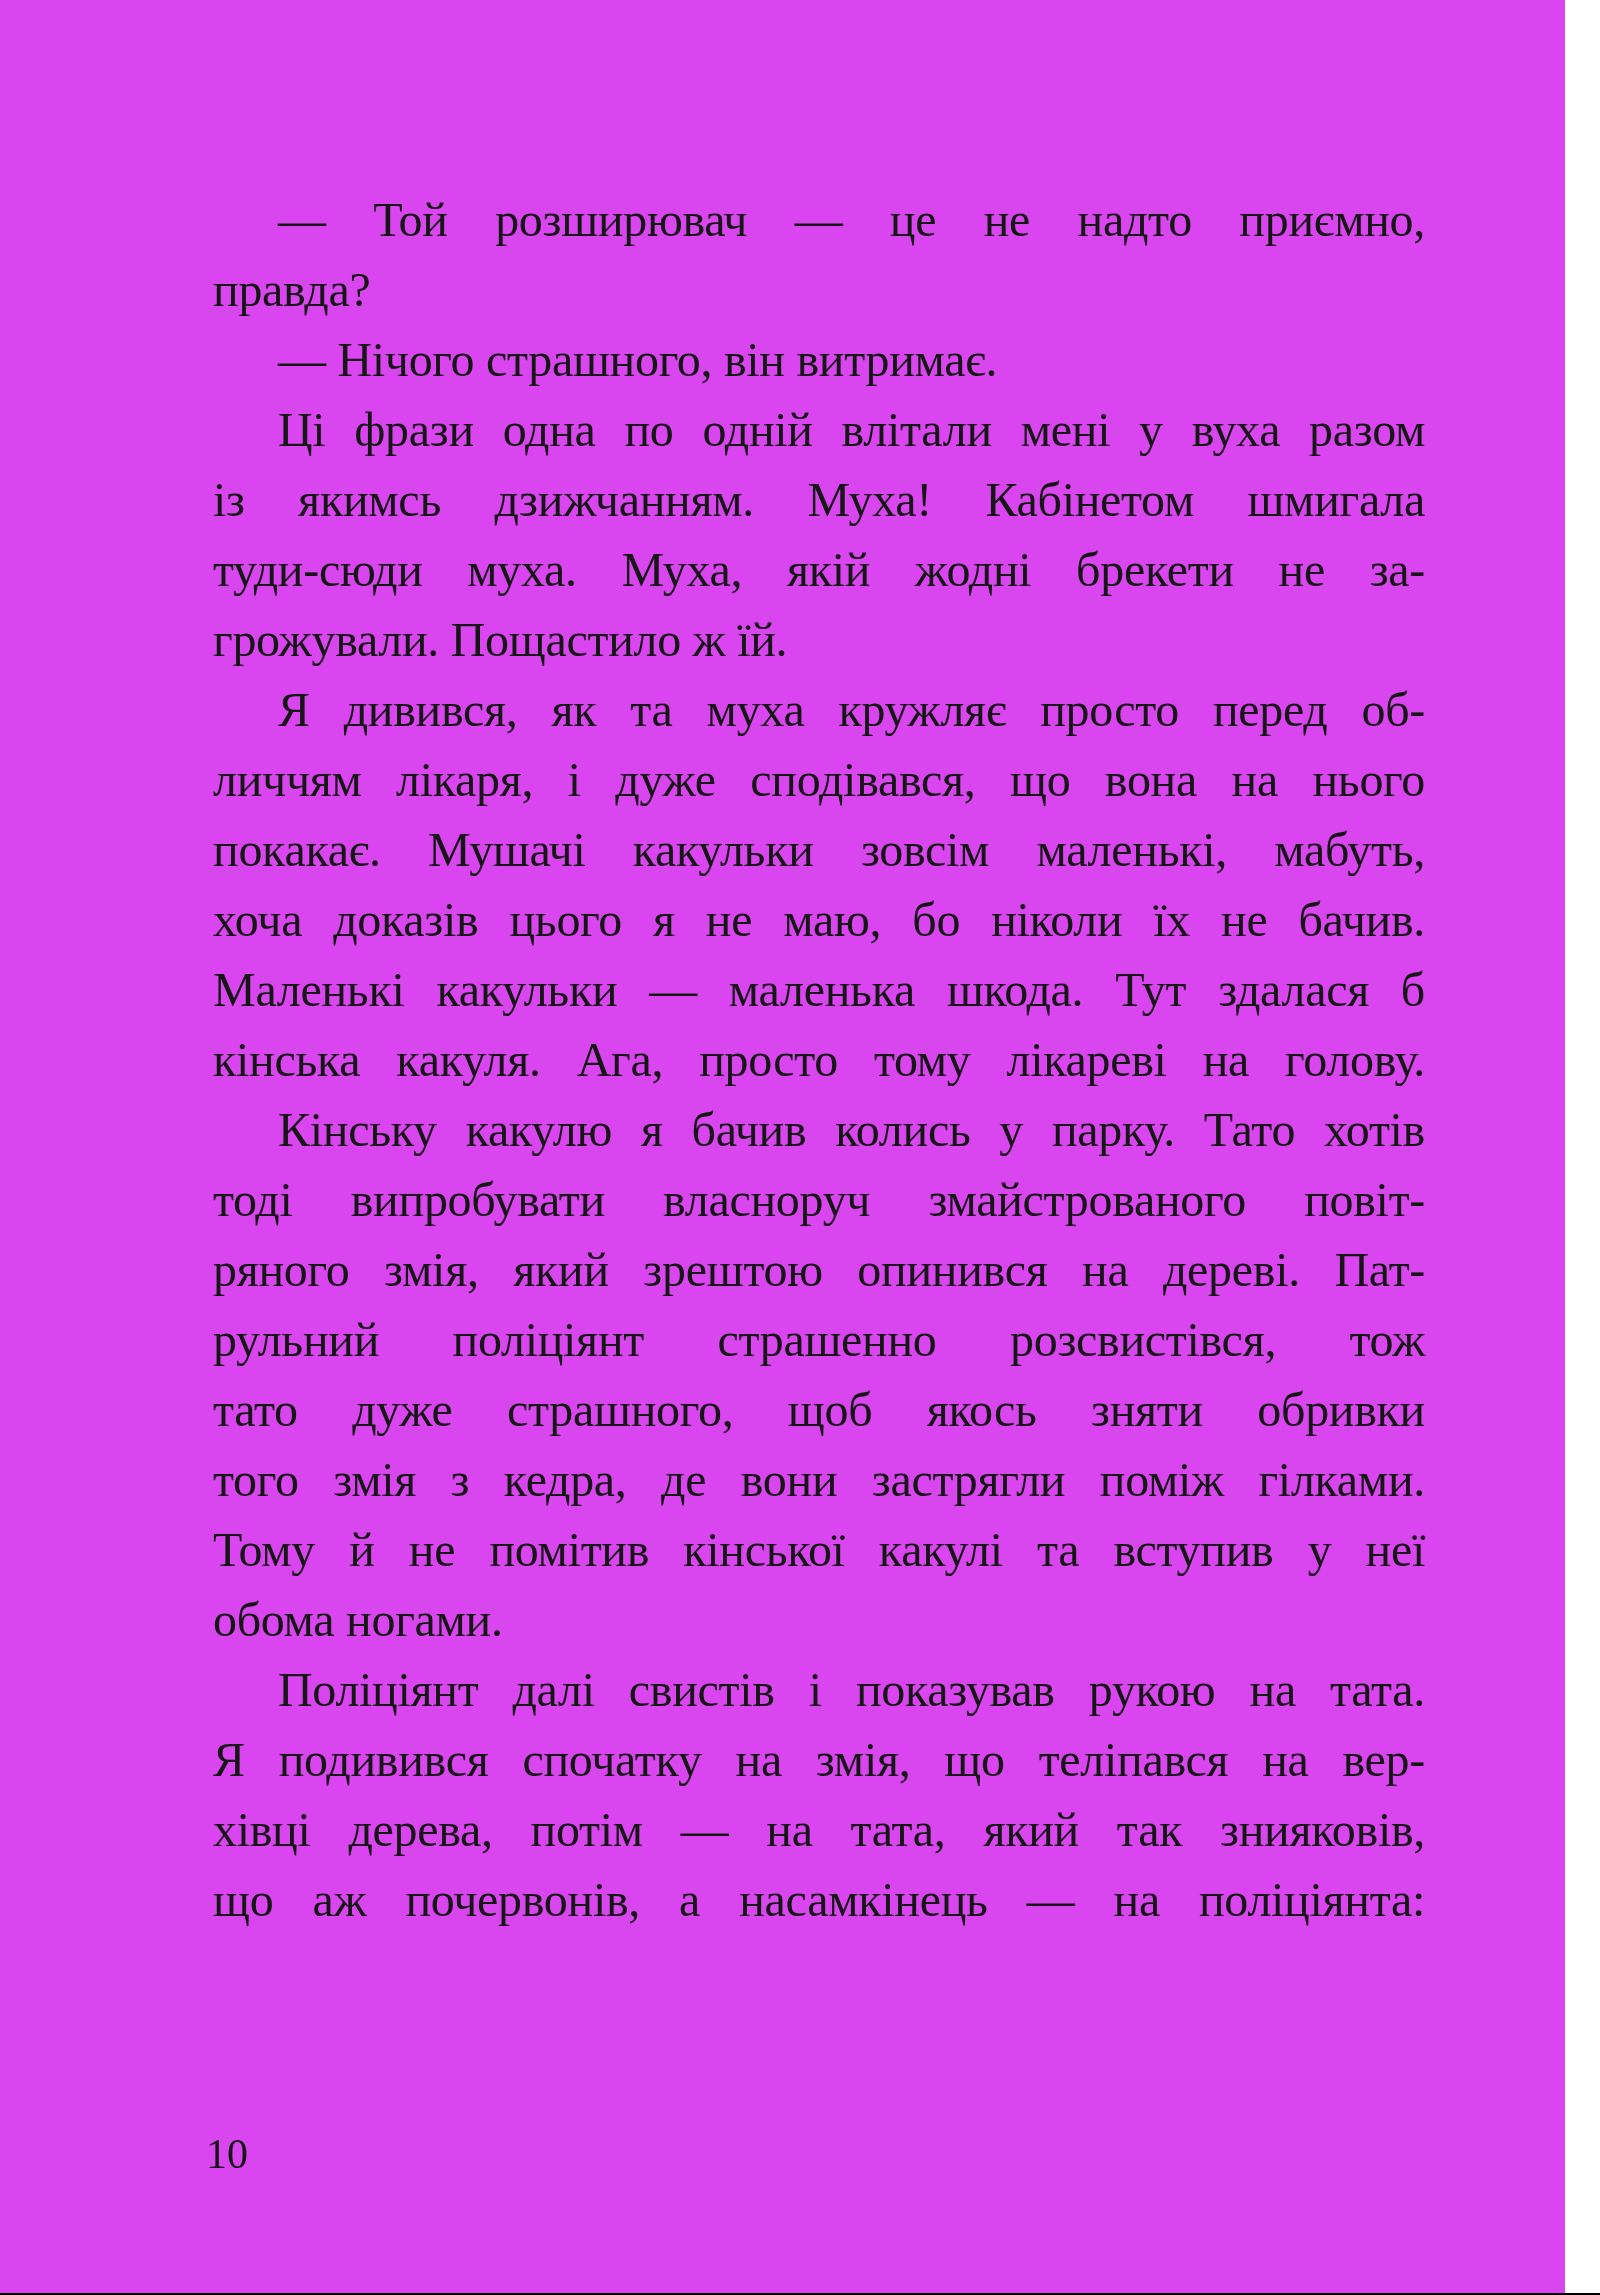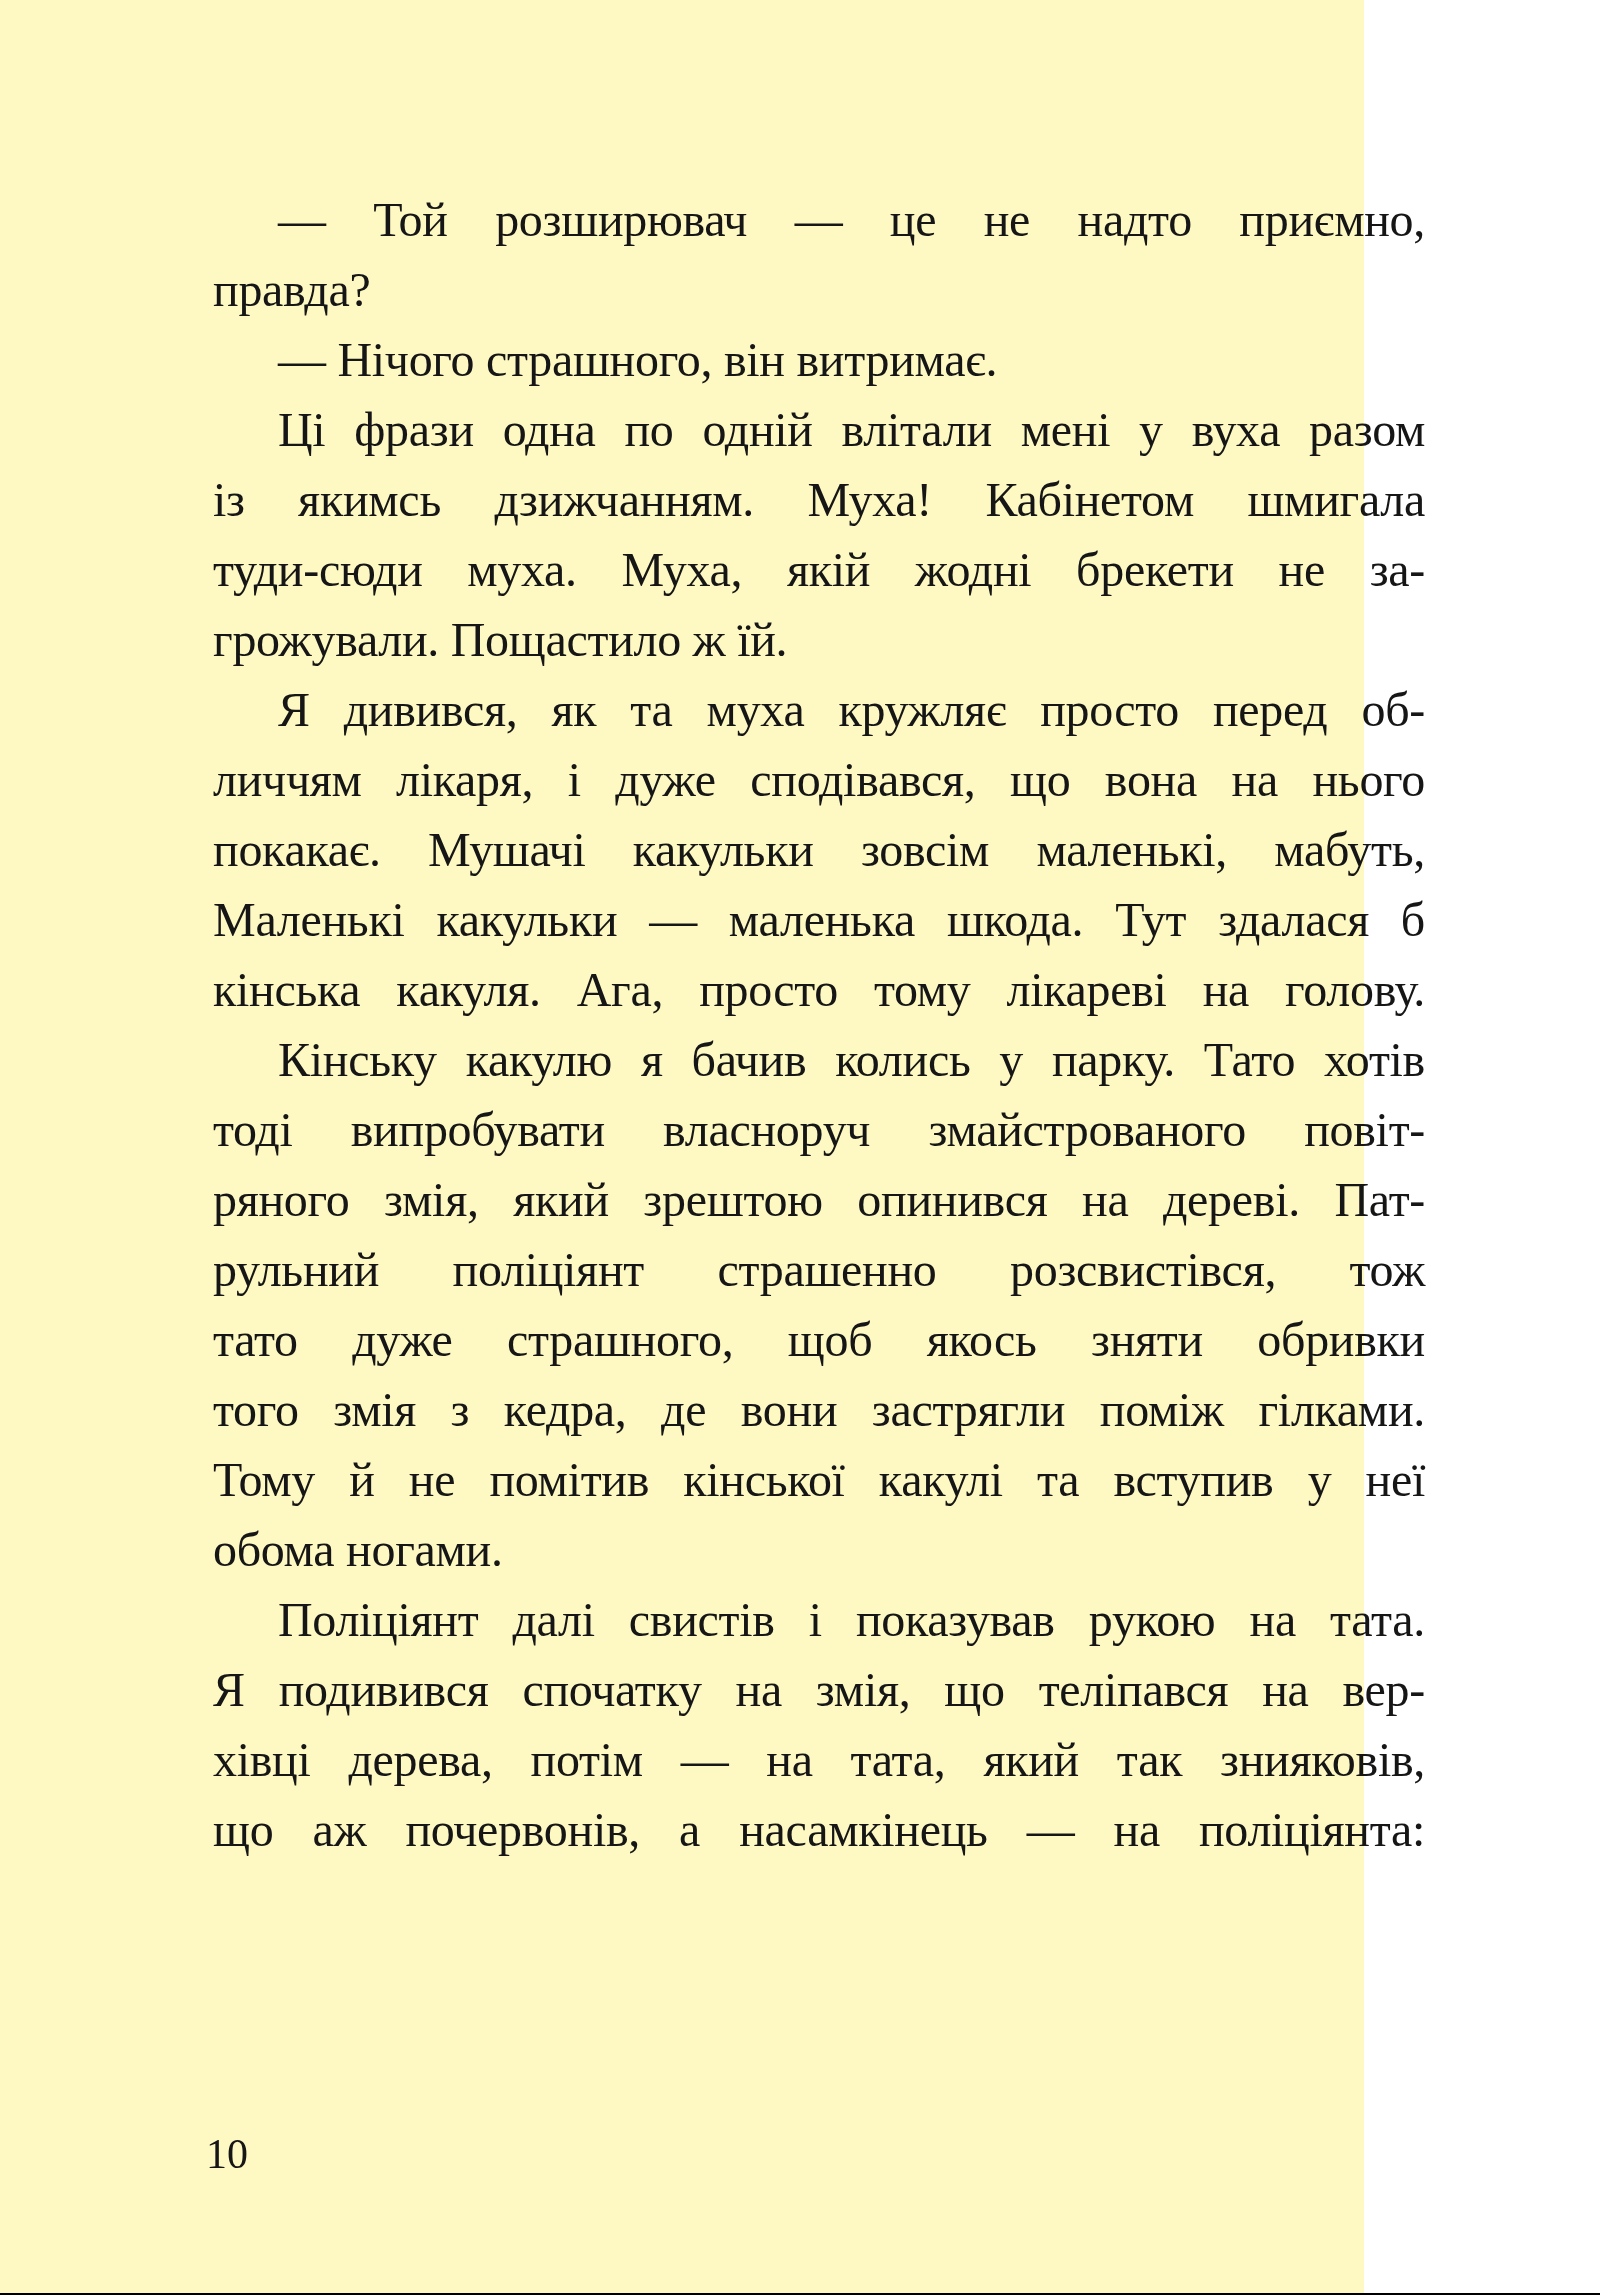--- a/index.html
+++ b/index.html
@@ -9,23 +9,23 @@
   }
   body {
     width: 1601px;
     height: 2295px;
     position: relative;
     overflow: hidden;
   }
   .page {
     position: absolute;
     left: 0; top: 0;
-    width: 1364px;
+    width: 1565px;
     height: 2295px;
-    background: #fef9c3;
+    background: #d946ef;
   }
   .text-block {
     position: absolute;
     left: 213px;
     top: 185px;
     width: 1212px;
   }
   .line {
     display: block;
     height: 70px;
@@ -72,20 +72,21 @@
     <span class="line indent">— Той розширювач — це не надто приємно,</span>
     <span class="line last">правда?</span>
     <span class="line indent last">— Нічого страшного, він витримає.</span>
     <span class="line indent">Ці фрази одна по одній влітали мені у вуха разом</span>
     <span class="line">із якимсь дзижчанням. Муха! Кабінетом шмигала</span>
     <span class="line">туди-сюди муха. Муха, якій жодні брекети не за-</span>
     <span class="line last">грожували. Пощастило ж їй.</span>
     <span class="line indent">Я дивився, як та муха кружляє просто перед об-</span>
     <span class="line">личчям лікаря, і дуже сподівався, що вона на нього</span>
     <span class="line">покакає. Мушачі какульки зовсім маленькі, мабуть,</span>
+    <span class="line">хоча доказів цього я не маю, бо ніколи їх не бачив.</span>
     <span class="line">Маленькі какульки — маленька шкода. Тут здалася б</span>
     <span class="line">кінська какуля. Ага, просто тому лікареві на голову.</span>
     <span class="line indent">Кінську какулю я бачив колись у парку. Тато хотів</span>
     <span class="line">тоді випробувати власноруч змайстрованого повіт-</span>
     <span class="line">ряного змія, який зрештою опинився на дереві. Пат-</span>
     <span class="line">рульний поліціянт страшенно розсвистівся, тож</span>
     <span class="line">тато дуже страшного, щоб якось зняти обривки</span>
     <span class="line">того змія з кедра, де вони застрягли поміж гілками.</span>
     <span class="line">Тому й не помітив кінської какулі та вступив у неї</span>
     <span class="line last">обома ногами.</span>

